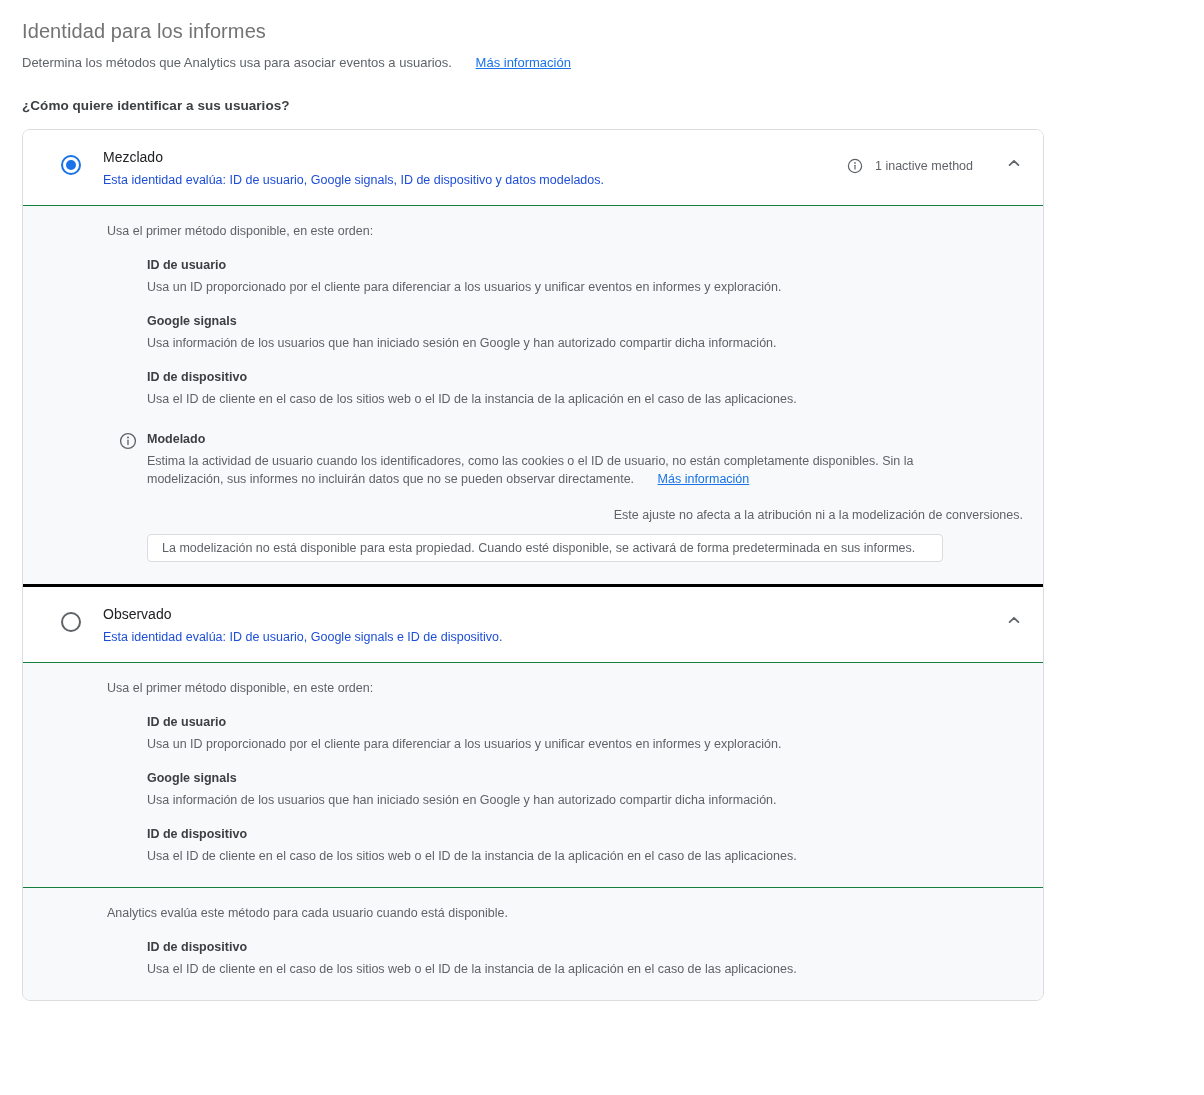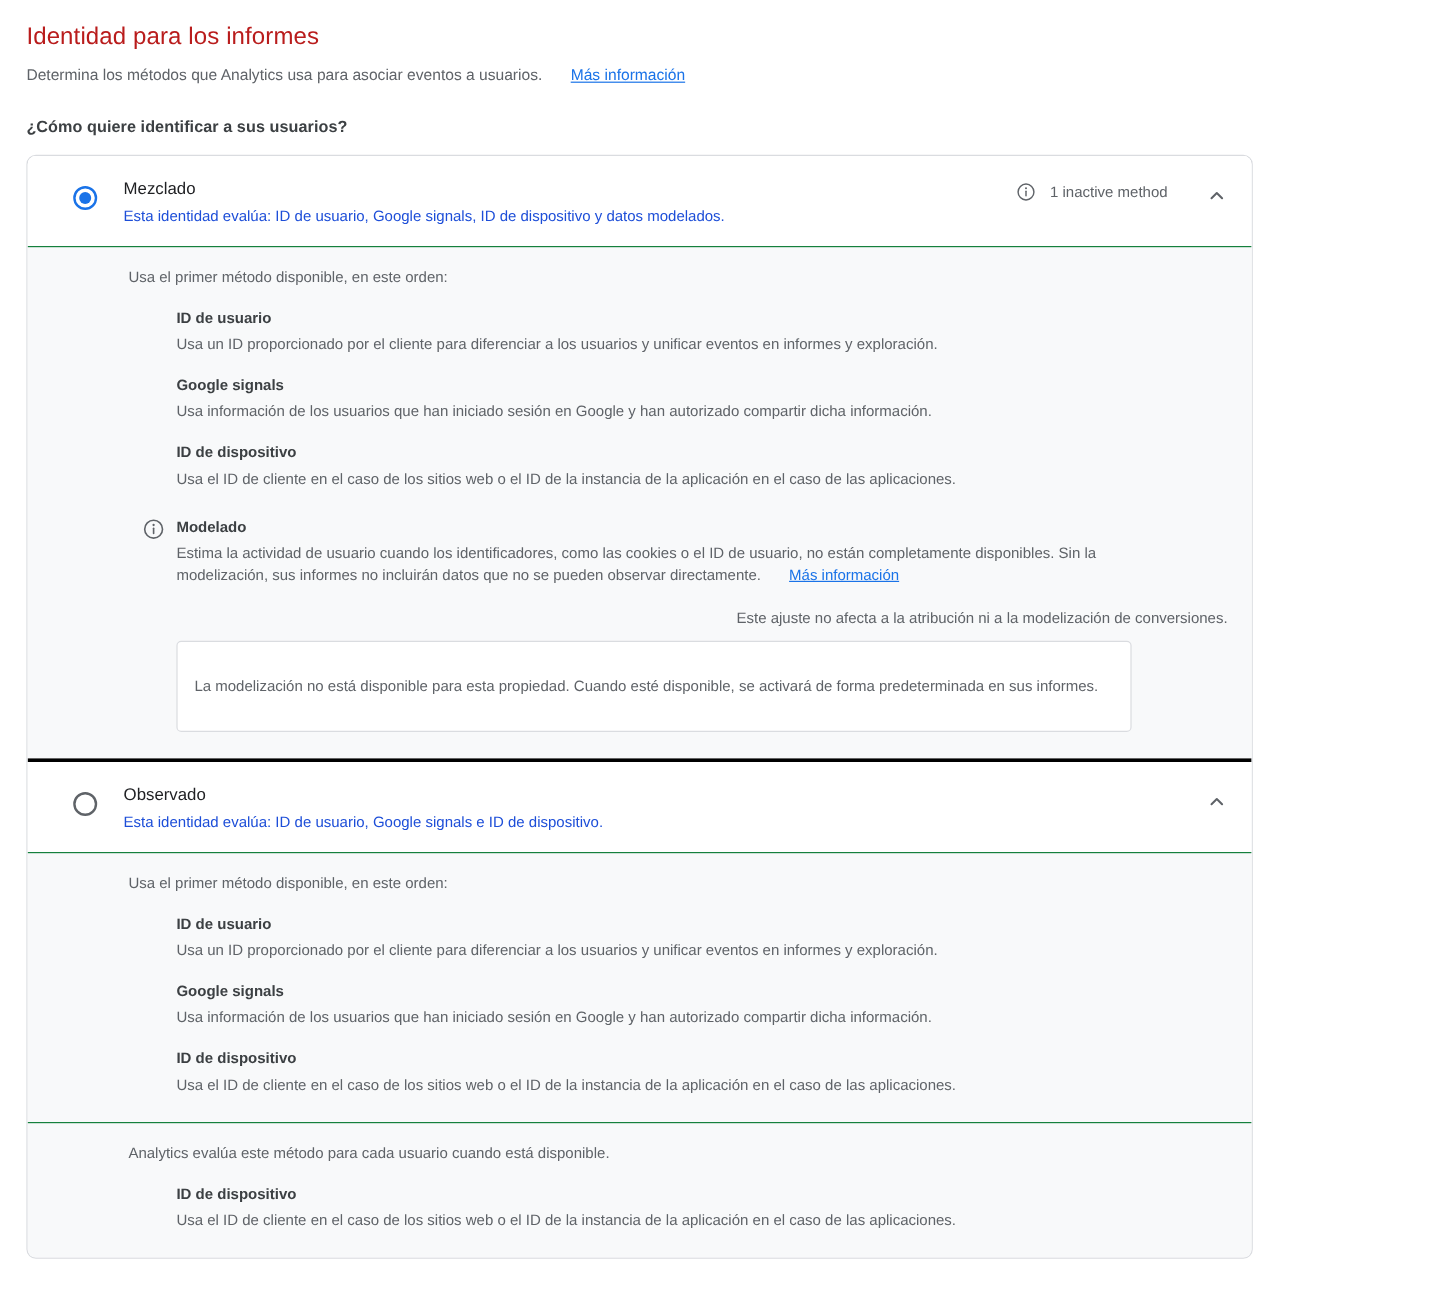--- a/index.html
+++ b/index.html
@@ -20,21 +20,21 @@
   .page {
     padding: 18px 0 0 22px;
     width: 1204px;
   }
 
   
   .page-title {
     font-size: 20px;
     line-height: 26px;
     font-weight: 400;
-    color: #b91c1c;
+    color: #737373;
     margin: 0 0 10px 0;
     letter-spacing: 0.1px;
   }
   .page-subtitle {
     font-size: 13px;
     line-height: 18px;
     color: #5f6368;
     margin: 0 0 26px 0;
   }
   .link {
@@ -104,21 +104,21 @@
   }
   .option-desc {
     font-size: 12.5px;
     line-height: 18px;
     color: #1d4ed8;
   }
 
   .header-right {
     flex: 0 0 auto;
     display: flex;
-    align-items: flex-start;
+    align-items: flex-end;
     gap: 0;
     padding-top: 6px;
     margin-left: 16px;
   }
   .inactive-chip {
     display: flex;
     align-items: center;
     font-size: 12.5px;
     color: #5f6368;
     margin-right: 30px;
@@ -189,21 +189,21 @@
     line-height: 18px;
     color: #5f6368;
     margin: 18px 0 10px 0;
     text-align: right;
   }
 
   .disabled-box {
     border: 1px solid #dadce0;
     border-radius: 4px;
     background: #ffffff;
-    padding: 28px 14px;
+    padding: 4px 14px;
     font-size: 12.5px;
     line-height: 18px;
     color: #5f6368;
     max-width: 796px;
   }
 </style>
 </head>
 <body>
 
 <div class="page">

